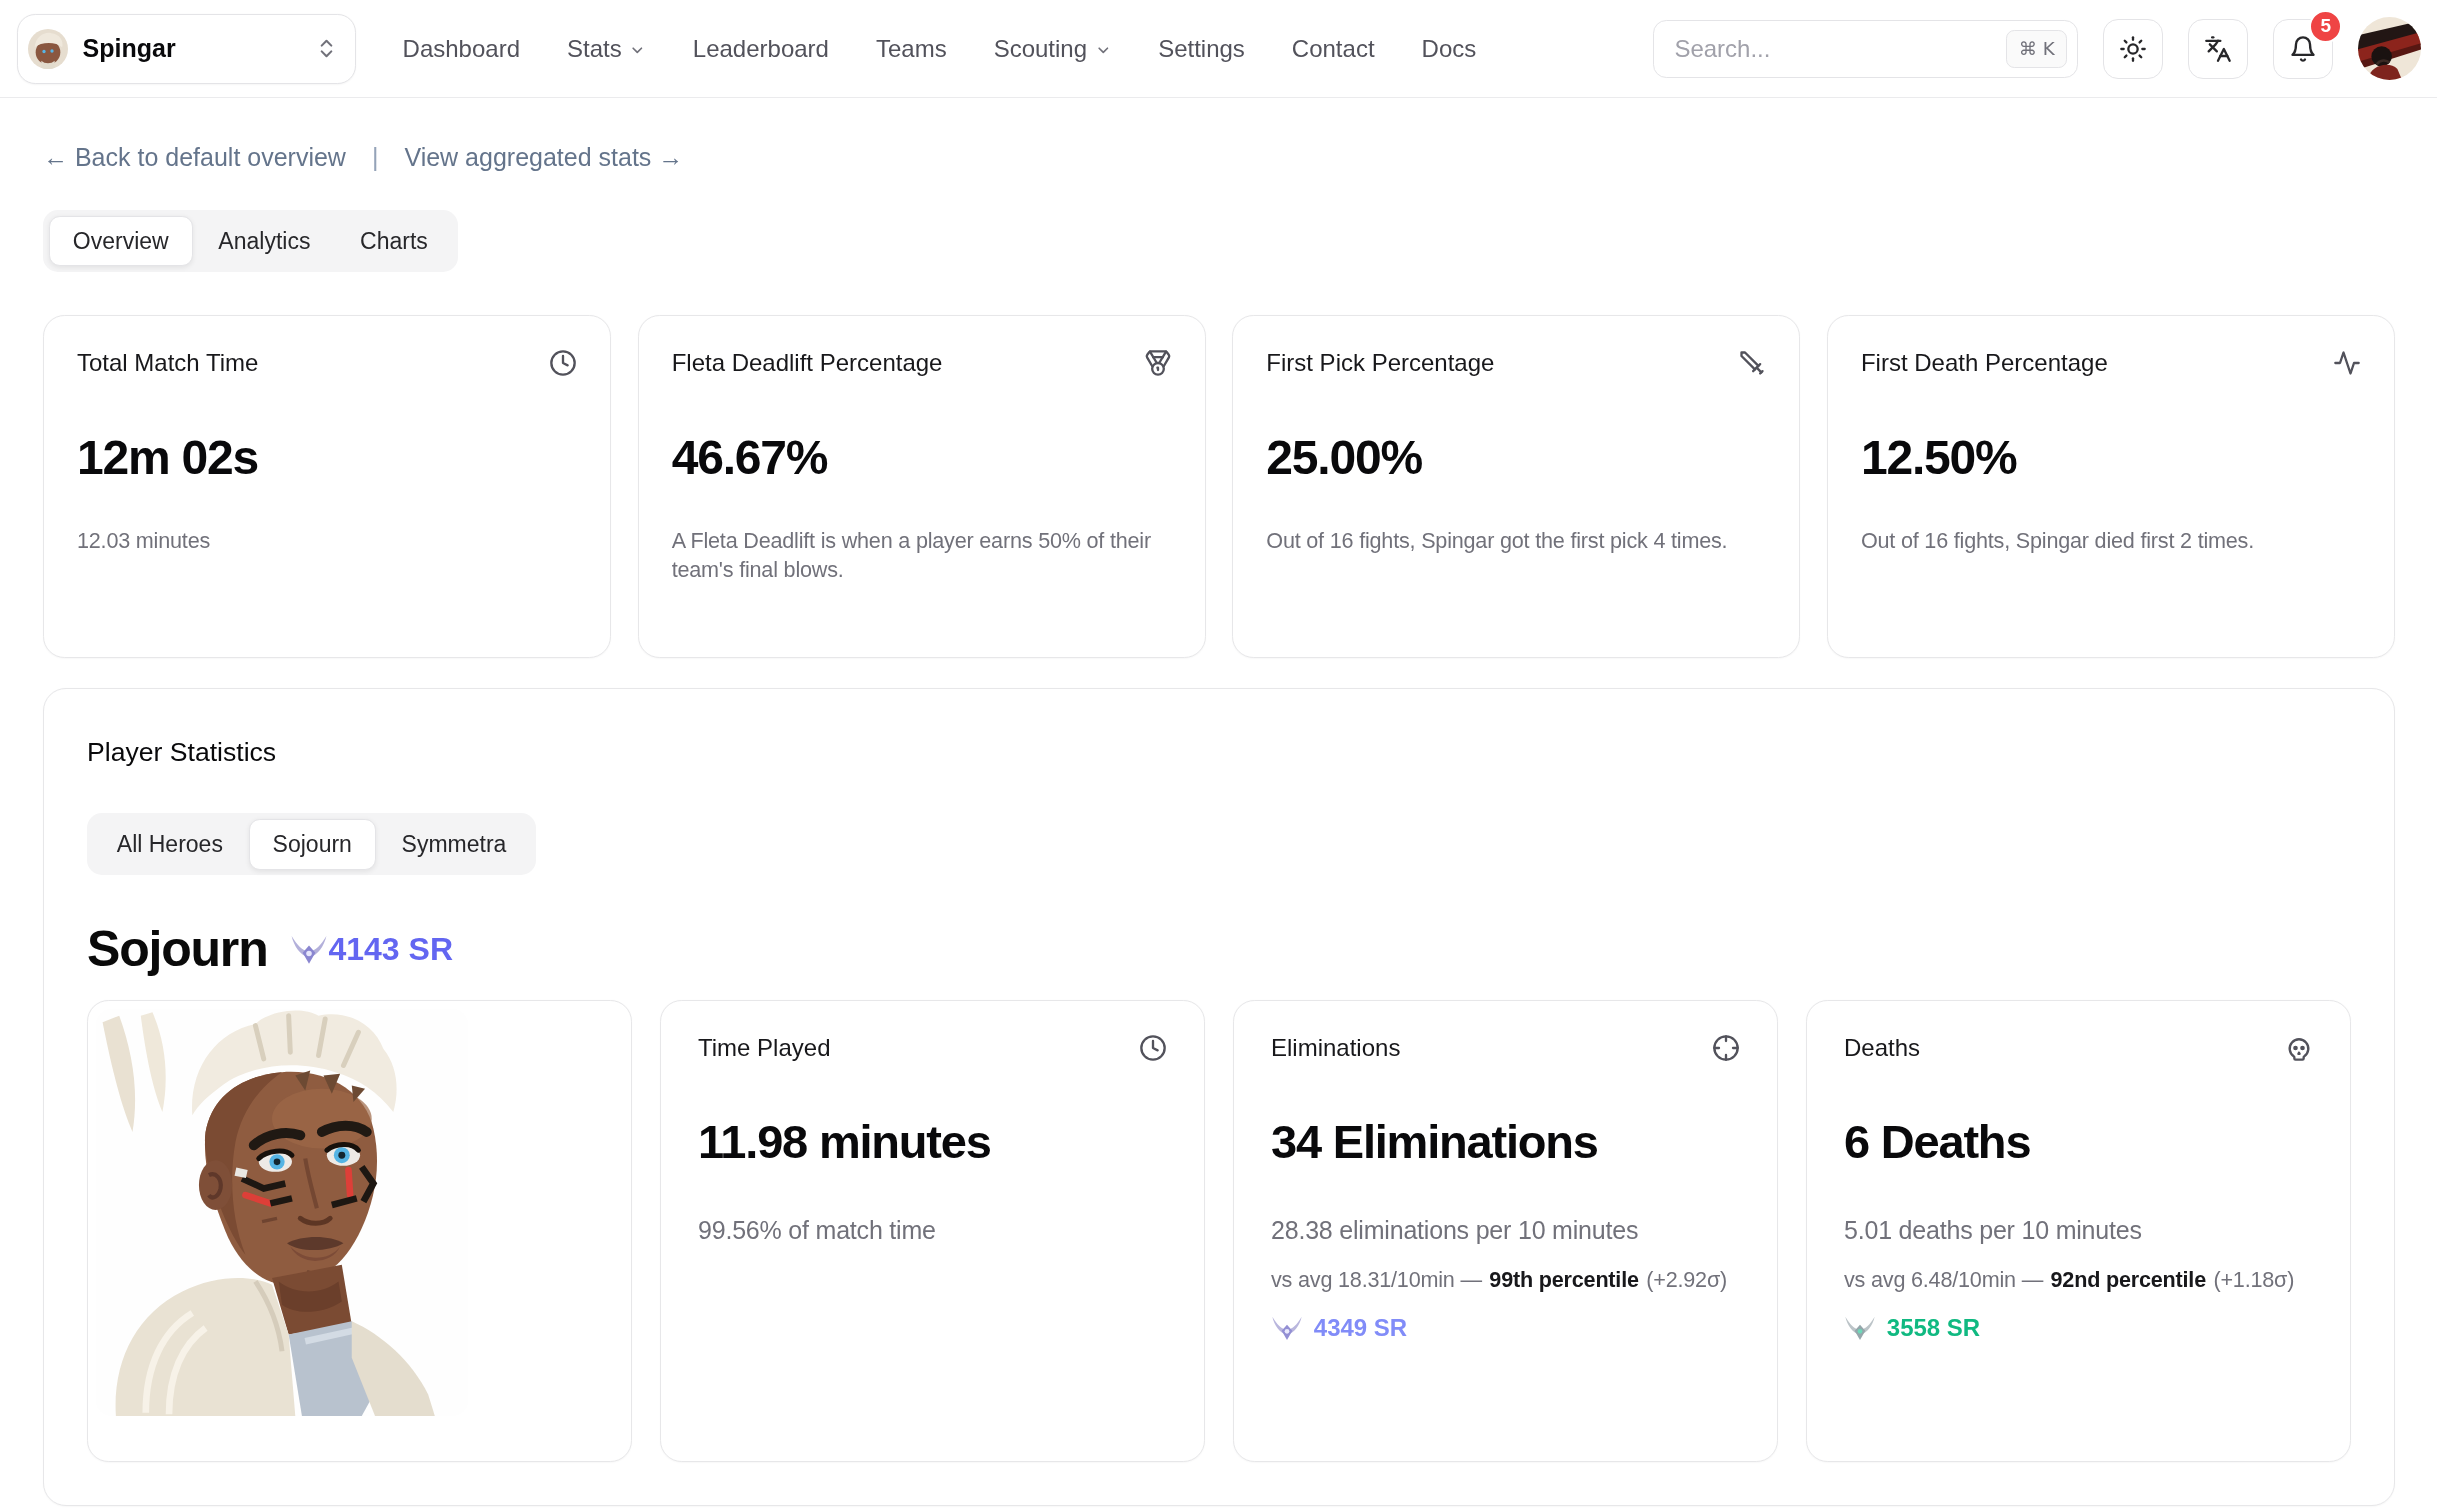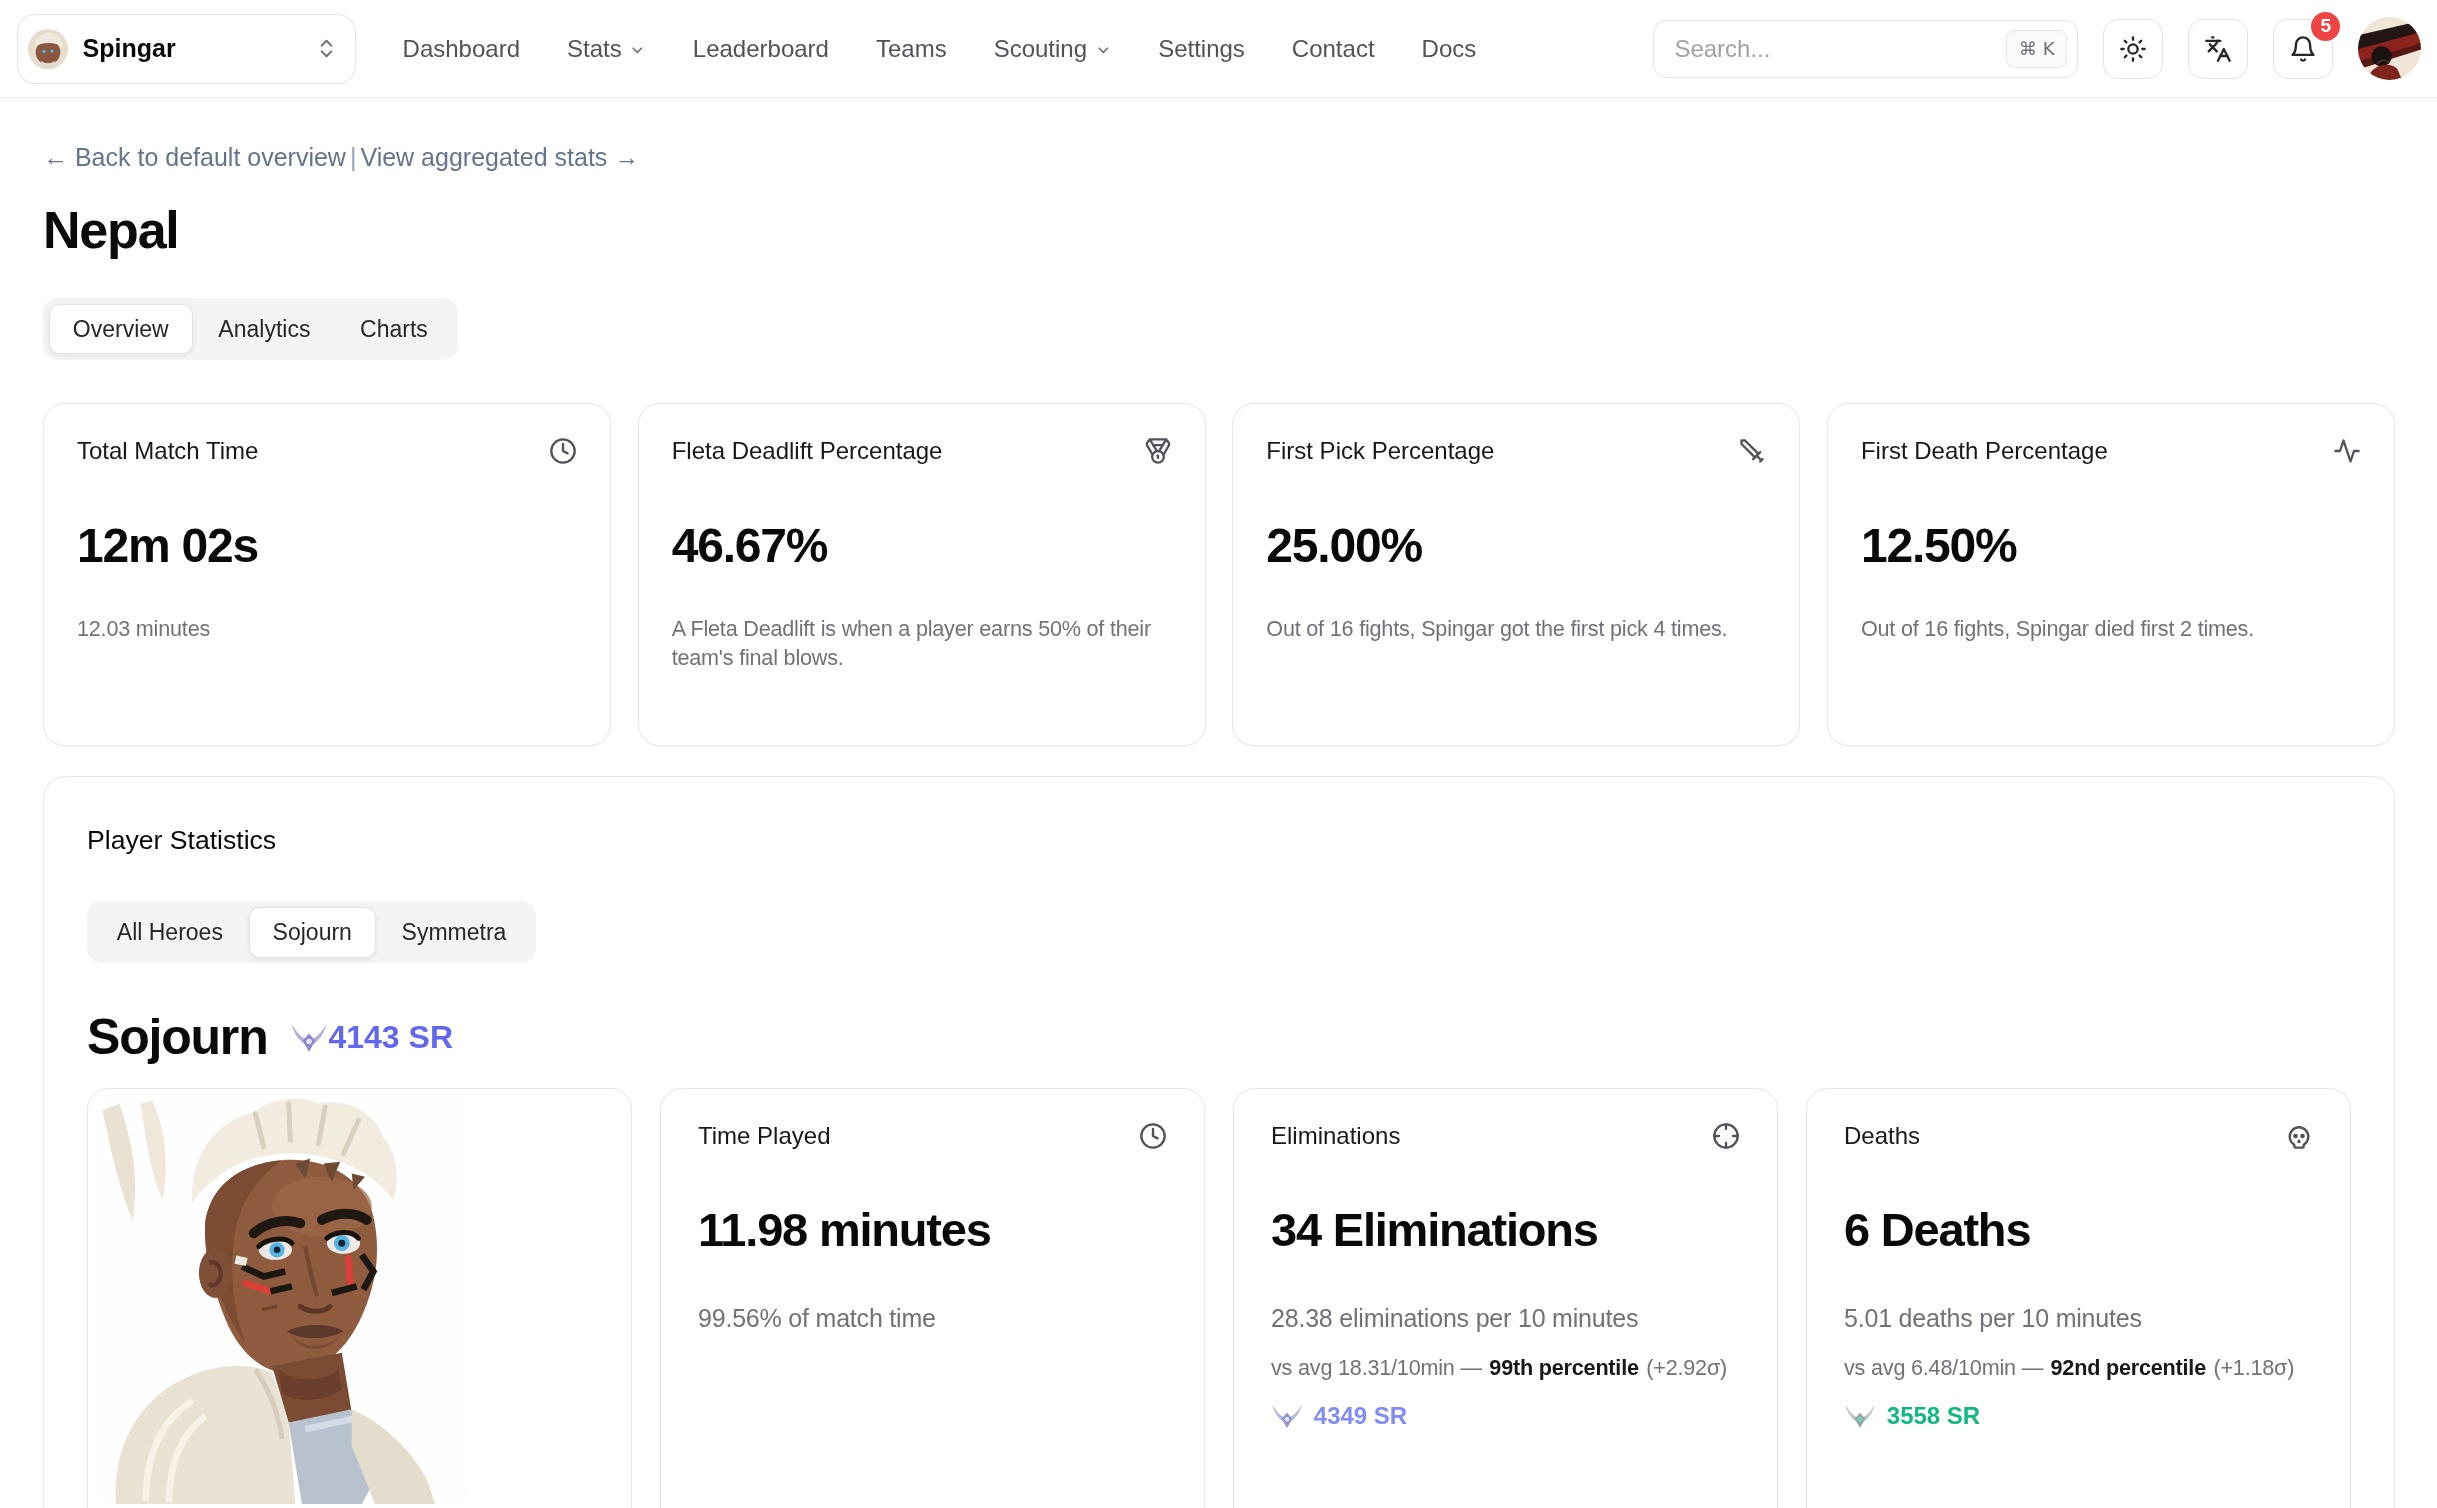--- a/index.html
+++ b/index.html
@@ -43,21 +43,21 @@
   .iconbtn svg { width:28px; height:28px; stroke:#27272a; stroke-width:2; fill:none; stroke-linecap:round; stroke-linejoin:round; }
   .notif-badge {
     position:absolute; top:-10px; right:-10px; min-width:33px; height:33px; padding:0 6.6px;
     border-radius:16.6px; background:#ef4444; color:#fff; font-size:19px; font-weight:700;
     display:flex; align-items:center; justify-content:center; border:2.5px solid #fff;
   }
   .avatar-user { width:63px; height:63px; border-radius:50%; overflow:hidden; cursor:pointer; flex:none; }
 
   
   .main { padding:0 43px; }
-  .breadcrumb { margin-top:45px; display:flex; align-items:center; gap:4px; font-size:25px; color:#64748b; }
+  .breadcrumb { margin-top:45px; display:flex; align-items:center; gap:26px; font-size:25px; color:#64748b; }
   .bc-link { cursor:pointer; }
   .bc-sep { color:#94a3b8; }
   .page-title { margin-top:28px; font-size:52px; font-weight:800; letter-spacing:-1.2px; color:#0a0a0a; }
 
   .seg-tabs { margin-top:38px; display:inline-flex; align-items:center; background:#f4f4f5; border-radius:15px; padding:5.8px; gap:1.7px; }
   .seg-tab { font-size:23px; font-weight:500; color:#27272a; padding:10.8px 23px; border-radius:10.8px; border:0.8px solid transparent; cursor:pointer; white-space:nowrap; }
   .seg-tab.active { background:#fff; border-color:#e4e4e7; box-shadow:0 1.7px 5px rgba(0,0,0,.07); }
 
   .stats-grid { margin-top:43px; display:grid; grid-template-columns:repeat(4,1fr); gap:26.6px; }
   .stat-card {
@@ -209,21 +209,20 @@
   </header>
 
   <main class="main">
 
     <div class="breadcrumb">
       <span class="bc-link">← Back to default overview</span>
       <span class="bc-sep">|</span>
       <span class="bc-link">View aggregated stats →</span>
     </div>
 
-    <h1 class="page-title">Nepal</h1>
 
     <div class="seg-tabs">
       <span class="seg-tab active">Overview</span>
       <span class="seg-tab">Analytics</span>
       <span class="seg-tab">Charts</span>
     </div>
 
     
     <div class="stats-grid">
 

